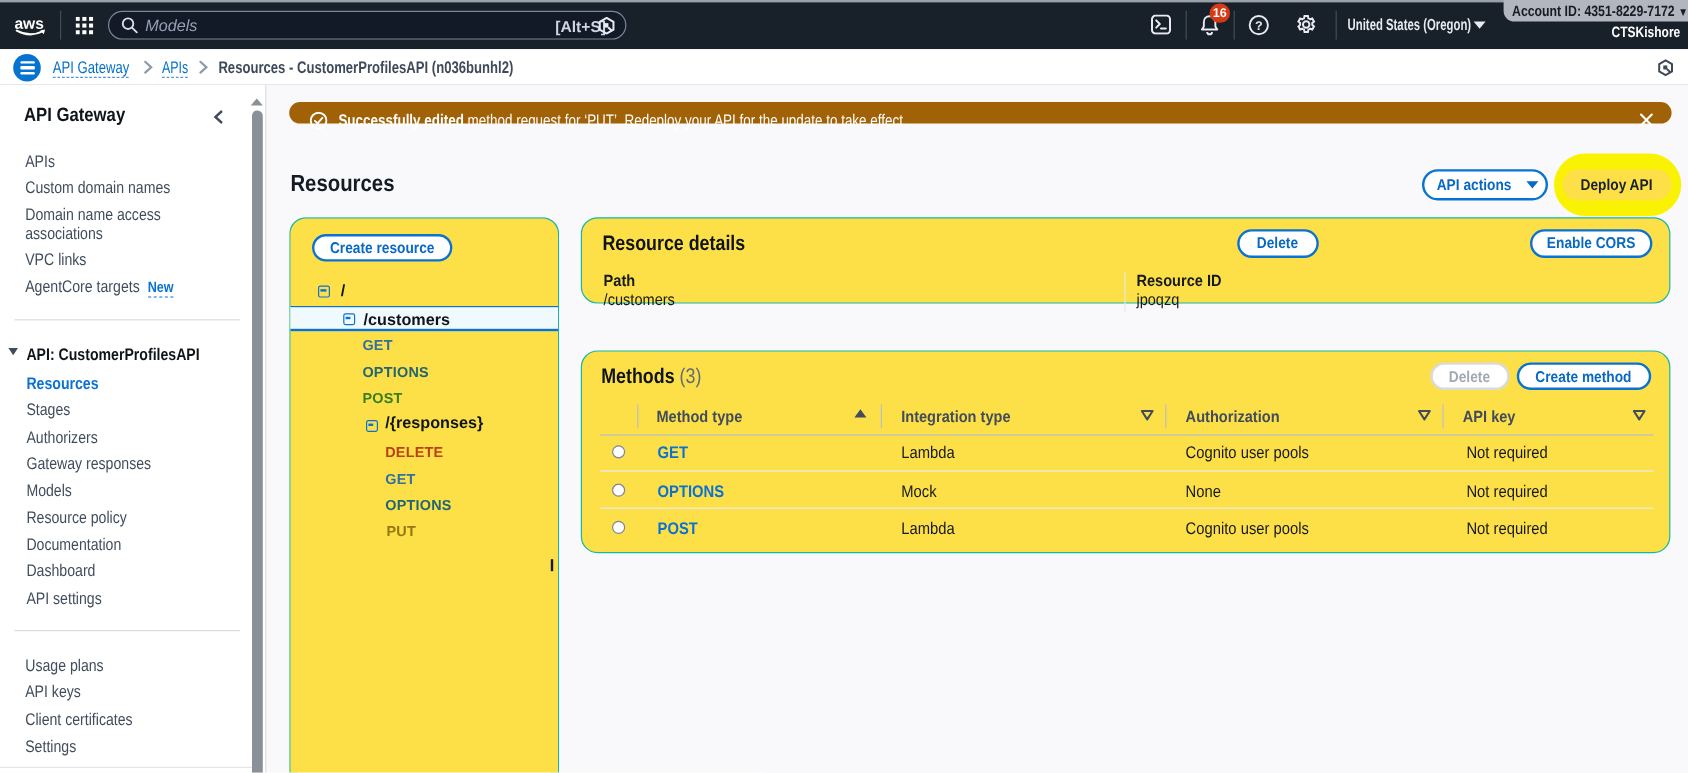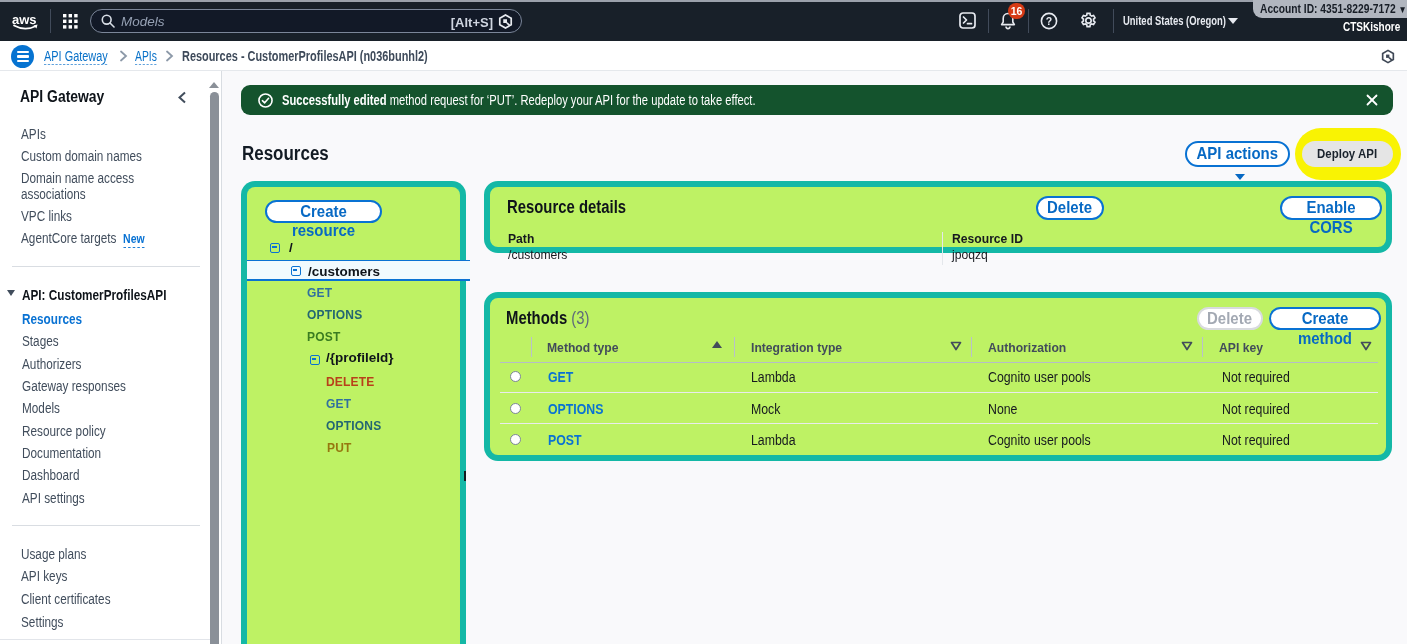--- a/index.html
+++ b/index.html
@@ -9,21 +9,21 @@
   .sx { display:inline-block; transform-origin:0 50%; }
   .bc { display:inline-block; transform:scaleX(.88); transform-origin:50% 50%; }
   #page { position:absolute; top:0; left:0; width:1407px; height:644px; overflow:hidden; background:#f9f9fb; }
 
   
   #topnav { position:absolute; top:0; left:0; width:1407px; height:41px; background:#182029; }
   #topstrip { position:absolute; top:0; left:0; width:1407px; height:2px; background:#9ba1ab; z-index:5; }
   .navdiv { position:absolute; top:9px; width:1px; height:24px; background:#414b5a; }
   #search { position:absolute; left:90px; top:9px; width:432px; height:24px; border:1px solid #7b8699; border-radius:12px; background:#121927; }
   #search .ph { position:absolute; left:30px; top:4px; font-style:italic; font-size:13.5px; color:#95a0b3; }
-  #search .alt { position:absolute; right:28px; top:4.5px; font-size:13px; color:#cfd5e0; font-weight:bold; }
+  #search .alt { position:absolute; right:16px; top:4.5px; font-size:13px; color:#cfd5e0; font-weight:bold; }
   .navtxt { color:#e7eaf0; font-size:13.5px; font-weight:bold; }
 
   
   #acct { position:absolute; right:0; top:0; height:18px; width:154px; background:#b1b6bf; border-bottom-left-radius:9px; color:#171d26; font-size:12.5px; font-weight:bold; line-height:18px; z-index:6; white-space:nowrap; overflow:hidden; }
   #user { position:absolute; left:1343px; top:20px; color:#fff; font-size:12.5px; font-weight:bold; transform:scaleX(.8); transform-origin:0 0; }
 
   
   #crumbbar { position:absolute; top:41px; left:0; width:1407px; height:30px; background:#fff; border-bottom:1px solid #e5e8ec; }
   #burger { position:absolute; left:11px; top:4px; width:23px; height:23px; border-radius:50%; background:#0673d1; }
   #burger i, #burger i:before, #burger i:after { position:absolute; width:12px; height:2.4px; border-radius:1px; background:#fff; content:""; }
@@ -34,27 +34,27 @@
   .bccur { color:#3e4a5a; font-size:14px; font-weight:bold; }
 
   
   #sidebar { position:absolute; top:71px; left:0; width:222px; height:573px; background:#fff; border-right:1px solid #d9dde2; }
   #sbthumb { position:absolute; left:210px; top:21px; width:9px; height:560px; background:#8a9098; border-radius:5px; }
   #sbarrow { position:absolute; left:209px; top:11px; width:0; height:0; border-left:5.5px solid transparent; border-right:5.5px solid transparent; border-bottom:6px solid #8a9098; }
   .sbitem { position:absolute; left:21px; color:#414d5c; font-size:14px; white-space:nowrap; transform:scaleX(.84); transform-origin:0 0; }
   .sbdiv { position:absolute; left:12px; width:188px; height:1px; background:#d9dde2; }
 
   
-  #banner { position:absolute; left:241px; top:85px; width:1152px; height:30px; background:#14532d; border-radius:9px; color:#fff; font-size:14px; }
+  #banner { position:absolute; left:241px; top:85px; width:1152px; height:18px; background:#a16207; border-radius:9px; color:#fff; font-size:14px; }
   #h1 { position:absolute; left:242px; top:142px; color:#131b24; font-size:19.5px; font-weight:bold; transform:scaleX(.87); transform-origin:0 0; }
 
-  .btn { position:absolute; border:2px solid #0972d3; border-radius:13px; background:#fff; color:#0769c4; font-weight:bold; font-size:17px; text-align:center; }
+  .btn { position:absolute; border:2px solid #0972d3; border-radius:13px; background:#fff; color:#0769c4; font-weight:bold; font-size:13px; text-align:center; }
   .btn-dis { border-color:#d8dade; color:#a3a9b3; }
 
-  .card { position:absolute; background:#bef264; border:6px solid #14b8a6; border-radius:14px; }
+  .card { position:absolute; background:#fde047; border:1px solid #14b8a6; border-radius:14px; }
   .ctitle { font-size:17.5px; font-weight:bold; color:#0f141a; transform:scaleX(.85); transform-origin:0 0; white-space:nowrap; }
 
   
   .trow { position:absolute; white-space:nowrap; }
   .tbox { position:absolute; width:10px; height:10px; border:1.6px solid #0972d3; border-radius:2px; }
   .tbox:after { content:""; position:absolute; left:1px; top:2.8px; width:4.8px; height:1.7px; background:#0972d3; }
   .tmeth { font-size:12px; font-weight:bold; letter-spacing:0.2px; }
   .tres { font-size:13.5px; font-weight:bold; color:#0f141a; }
 
   
@@ -199,36 +199,36 @@
       <line x1="2.5" y1="2.5" x2="11.5" y2="11.5" stroke="#fff" stroke-width="1.8" stroke-linecap="round"></line>
       <line x1="11.5" y1="2.5" x2="2.5" y2="11.5" stroke="#fff" stroke-width="1.8" stroke-linecap="round"></line>
     </svg>
   </div>
 
   <div id="h1">Resources</div>
   <div class="btn" style="left:1185px;top:141px;width:105px;height:26px;line-height:22px;"><span class="bc">API actions</span>
     <span style="display:inline-block;width:0;height:0;border-left:5px solid transparent;border-right:5px solid transparent;border-top:6.5px solid #0769c4;margin-left:5px;vertical-align:1px;"></span>
   </div>
   <div class="abs" style="left:1295px;top:128px;width:106px;height:52px;background:#f9f303;border-radius:26px;"></div>
-  <div class="abs" style="left:1302px;top:141px;width:91px;height:26px;background:#e5e5e5;border-radius:13px;color:#19222c;font-weight:bold;font-size:13px;text-align:center;line-height:26px;"><span class="bc">Deploy API</span></div>
+  <div class="abs" style="left:1302px;top:141px;width:91px;height:26px;background:#fde047;border-radius:13px;color:#19222c;font-weight:bold;font-size:13px;text-align:center;line-height:26px;"><span class="bc">Deploy API</span></div>
 
   <div class="card" style="left:241px;top:181px;width:225px;height:463px;border-bottom:none;border-radius:14px 14px 0 0;">
     <div class="btn" style="left:18px;top:12.5px;width:117px;height:23px;line-height:19.5px;border-radius:12px;"><span class="bc">Create resource</span></div>
 
     <div class="tbox" style="left:23px;top:55.5px;"></div>
     <div class="trow tres" style="left:42px;top:52.5px;">/</div>
 
     <div class="abs" style="left:0;top:72.5px;width:223px;height:21.5px;background:#f0fafe;border-top:1.5px solid #0972d3;border-bottom:2px solid #0972d3;"></div>
     <div class="tbox" style="left:43.5px;top:78.5px;"></div>
     <div class="trow tres" style="left:61px;top:77px;">/customers</div>
     <div class="trow tmeth" style="left:60px;top:99px;color:#31709f;">GET</div>
     <div class="trow tmeth" style="left:60px;top:121px;color:#236672;">OPTIONS</div>
     <div class="trow tmeth" style="left:60px;top:143px;color:#3a7d21;">POST</div>
     <div class="tbox" style="left:62.5px;top:167.5px;"></div>
-    <div class="trow tres" style="left:79px;top:163px;">/{profileId}</div>
+    <div class="trow tres" style="left:79px;top:163px;">/{responses}</div>
     <div class="trow tmeth" style="left:79px;top:188px;color:#b8401a;">DELETE</div>
     <div class="trow tmeth" style="left:79px;top:210px;color:#31709f;">GET</div>
     <div class="trow tmeth" style="left:79px;top:232px;color:#236672;">OPTIONS</div>
     <div class="trow tmeth" style="left:80px;top:254px;color:#96770f;">PUT</div>
     <div class="abs" style="left:217px;top:283.5px;width:2px;height:10px;background:#16191f;"></div>
   </div>
 
   <div class="card" style="left:484px;top:181px;width:908px;height:72px;">
     <div class="ctitle abs" style="left:16.5px;top:10px;">Resource details</div>
     <div class="btn" style="left:546px;top:9px;width:68px;height:23.5px;line-height:19.5px;border-radius:12px;"><span class="bc">Delete</span></div>

